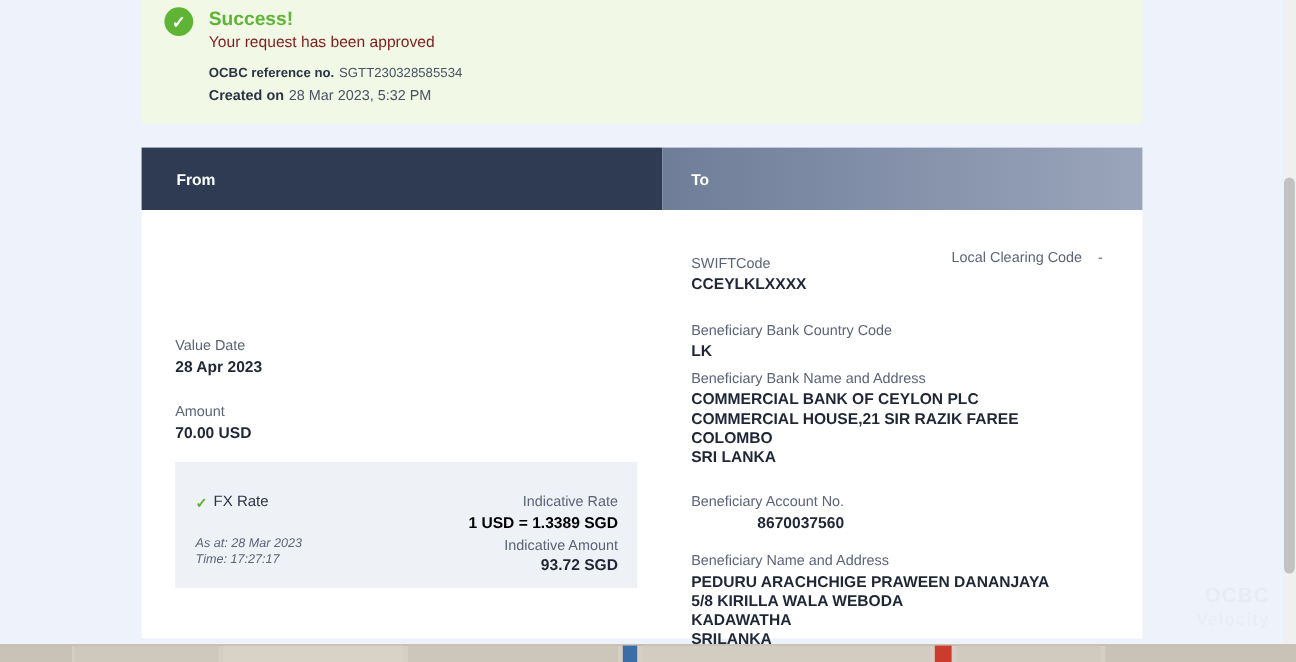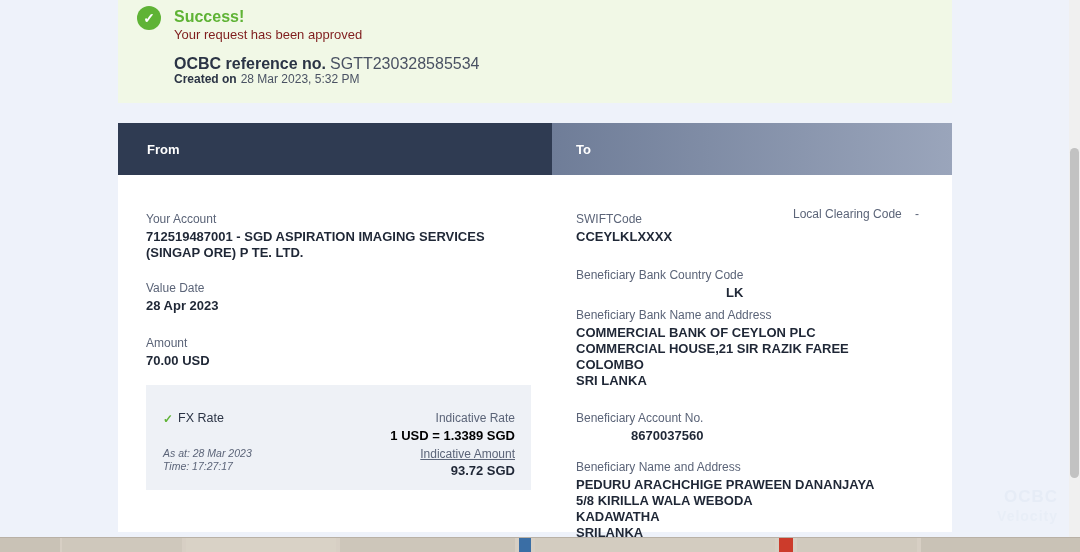--- a/index.html
+++ b/index.html
@@ -61,21 +61,21 @@
     position: absolute;
     left: 56px;
     top: 27px;
     font-size: 13px;
     color: #7f1d1d;
   }
   .ref-line {
     position: absolute;
     left: 56px;
     top: 55px;
-    font-size: 16px;
+    font-size: 11px;
     text-align: center;
   }
   .created-line {
     position: absolute;
     left: 56px;
     top: 72px;
     font-size: 12px;
   }
   .lbl-b {
     font-weight: bold;
@@ -214,21 +214,20 @@
     font-size: 13px;
     font-weight: bold;
     color: #000000;
   }
   .fx-amt-lbl {
     position: absolute;
     right: 16px;
     top: 62px;
     font-size: 12px;
     color: #5b6478;
-    text-decoration: underline;
   }
   .fx-amt {
     position: absolute;
     right: 16px;
     top: 78px;
     font-size: 13px;
     font-weight: bold;
     color: #1f2736;
   }
   
@@ -240,21 +239,21 @@
     font-size: 12px;
     color: #5b6478;
   }
   .r-lcc-val {
     position: absolute;
     left: 363px;
     top: 32px;
     font-size: 12px;
     color: #5b6478;
   }
-  .r-bbcc   { left: 24px; top: 93px; text-align: right; }
+  .r-bbcc   { left: 24px; top: 93px; }
   .r-bbna   { left: 24px; top: 133px; }
   .r-bacct  { left: 24px; top: 236px; text-align: right; }
   .r-bna    { left: 24px; top: 285px; }
 
   
   .taskbar {
     position: absolute;
     left: 0;
     top: 537px;
     width: 1080px;
@@ -338,24 +337,20 @@
     </div>
     <div class="bar-to">
       <span class="bar-label">To</span>
     </div>
   </div>
 
   <div class="panel">
 
     <div class="col-left">
 
-      <div class="fld l-acct">
-        <div class="field-label">Your Account</div>
-        <div class="field-value">712519487001 - SGD   ASPIRATION IMAGING SERVICES (SINGAP ORE) P TE. LTD.</div>
-      </div>
 
       <div class="fld l-vdate">
         <div class="field-label">Value Date</div>
         <div class="field-value">28 Apr 2023</div>
       </div>
 
       <div class="fld l-amt">
         <div class="field-label">Amount</div>
         <div class="field-value">70.00  USD</div>
       </div>

